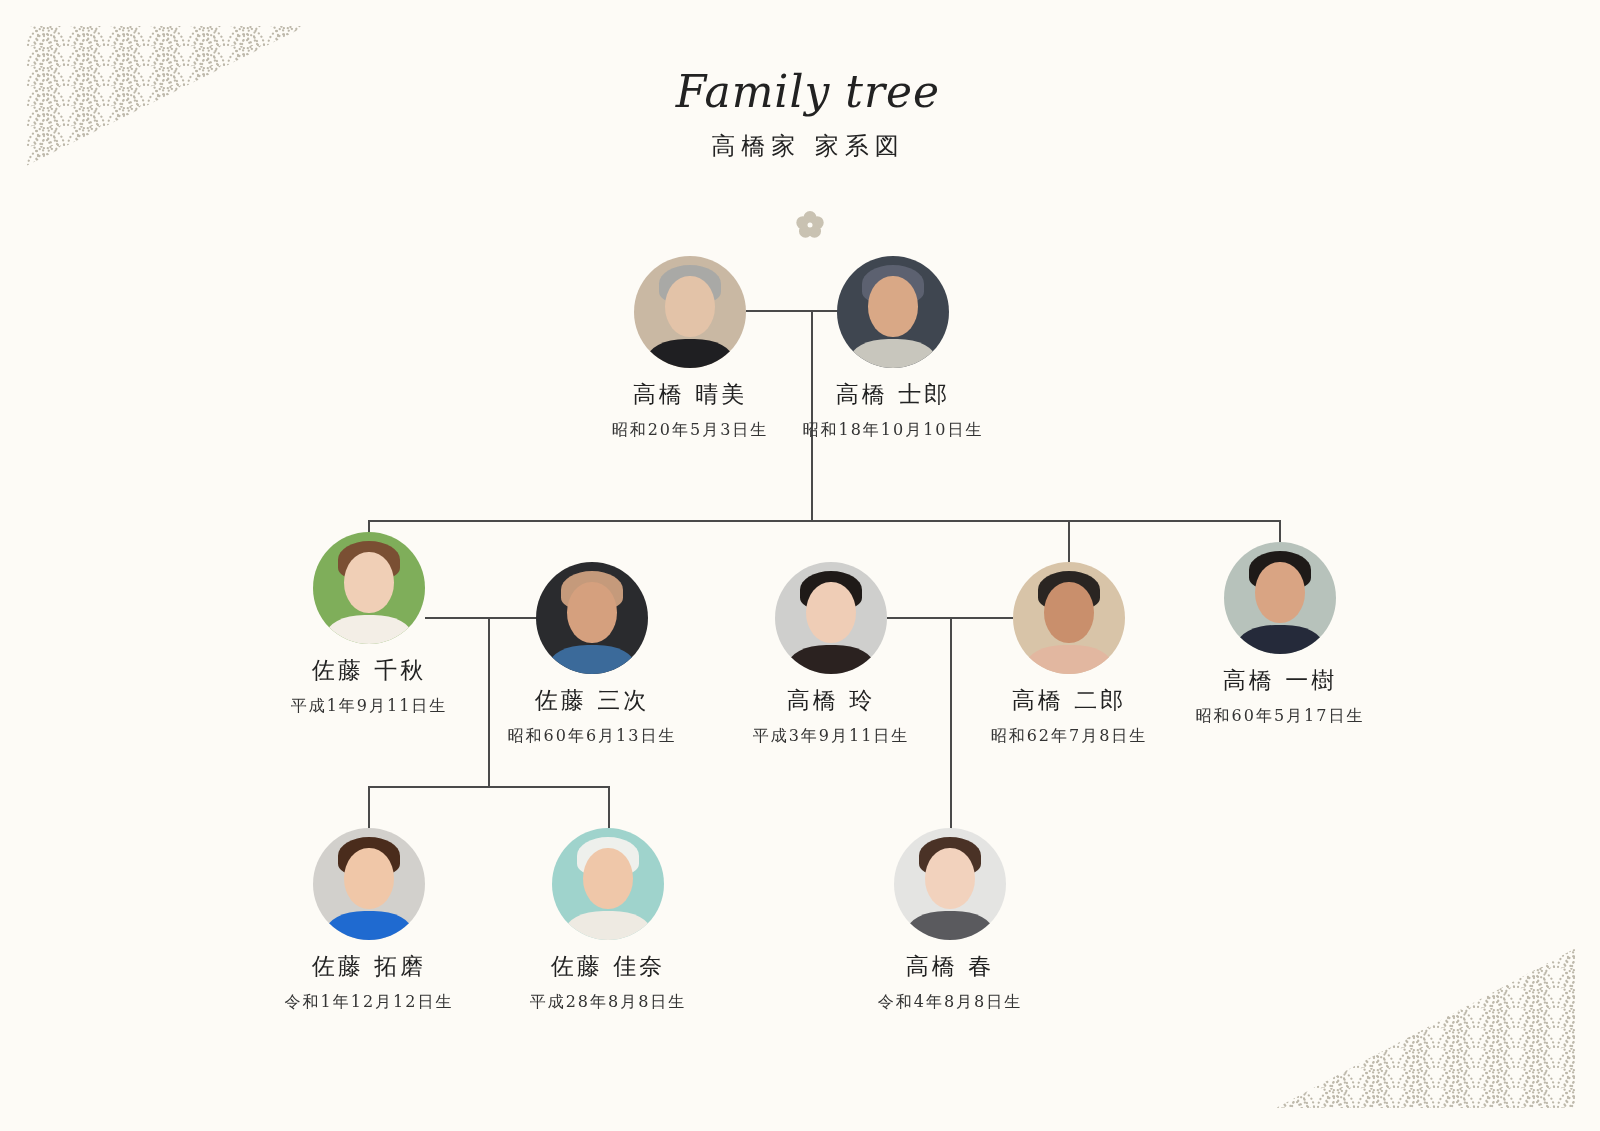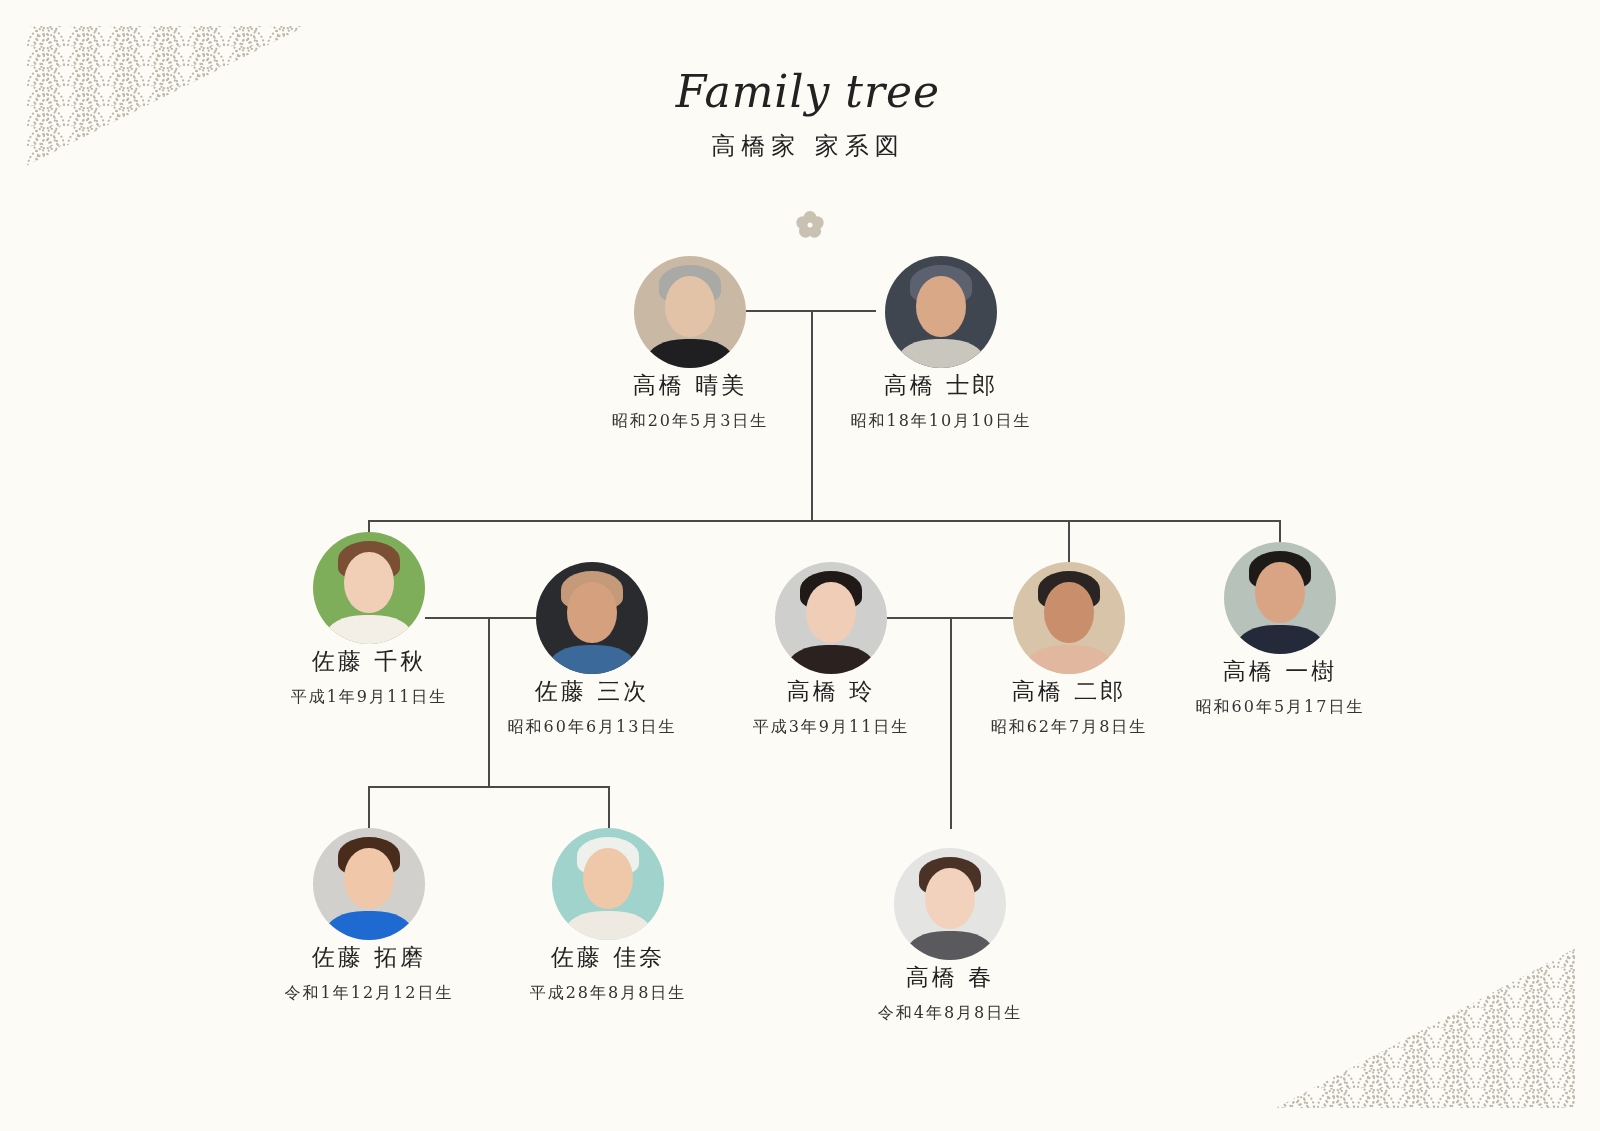--- a/index.html
+++ b/index.html
@@ -9,21 +9,21 @@
   .title { position:absolute; left:0; width:1616px; top:66px; text-align:center;
            font-family:"DejaVu Serif", serif; font-style:italic; font-size:44px; letter-spacing:1px; color:#222; }
   .subtitle { position:absolute; left:0; width:1616px; top:130px; text-align:center; font-size:24px; letter-spacing:6px; color:#222; }
   .crest { position:absolute; left:795px; top:210px; width:30px; height:30px; }
   .line { position:absolute; background:#4a4a4a; }
   .person { position:absolute; width:220px; margin-left:-110px; text-align:center; }
   .avatar { width:112px; height:112px; border-radius:50%; margin:0 auto; position:relative; overflow:hidden; }
   .avatar .face { position:absolute; left:28%; top:18%; width:44%; height:54%; border-radius:50%; }
   .avatar .hair { position:absolute; left:22%; top:8%; width:56%; height:34%; border-radius:50% 50% 30% 30%; }
   .avatar .body { position:absolute; left:12%; top:74%; width:76%; height:40%; border-radius:45% 45% 0 0; }
-  .name { margin-top:2px; font-size:23px; letter-spacing:3px; color:#222; white-space:nowrap; }
+  .name { margin-top:11px; font-size:23px; letter-spacing:3px; color:#222; white-space:nowrap; }
   .dob { margin-top:10px; font-size:16px; letter-spacing:2px; color:#333; white-space:nowrap; }
 </style>
 </head>
 <body>
 
 <svg class="pattern" style="left:26px;top:26px" width="280" height="140" viewBox="0 0 280 140">
   <defs>
     <pattern id="sg" width="40" height="20" patternUnits="userSpaceOnUse">
       <g fill="none" stroke="#bdb8aa" stroke-width="2.2" stroke-dasharray="0.1 4" stroke-linecap="round">
         <circle cx="20" cy="20" r="18"></circle>
@@ -78,21 +78,21 @@
 
 <div class="person" style="left:690px;top:256px">
   <div class="avatar" style="background:#c9b8a3">
     <div class="hair" style="background:#a9a9a6"></div>
       <div class="face" style="background:#e3c3a8"></div>
       <div class="body" style="background:#1f1f22"></div>
   </div>
   <div class="name">高橋 晴美</div>
   <div class="dob">昭和20年5月3日生</div>
 </div>
-<div class="person" style="left:941px;top:256px">
+<div class="person" style="left:893px;top:256px">
   <div class="avatar" style="background:#3f4650">
     <div class="hair" style="background:#5c6170"></div>
       <div class="face" style="background:#d9a886"></div>
       <div class="body" style="background:#c8c6bd"></div>
   </div>
   <div class="name">高橋 士郎</div>
   <div class="dob">昭和18年10月10日生</div>
 </div>
 
 <div class="person" style="left:369px;top:532px">
@@ -152,21 +152,21 @@
 </div>
 <div class="person" style="left:608px;top:828px">
   <div class="avatar" style="background:#9fd3cc">
     <div class="hair" style="background:#eef0ec"></div>
       <div class="face" style="background:#efc7a9"></div>
       <div class="body" style="background:#eeeae2"></div>
   </div>
   <div class="name">佐藤 佳奈</div>
   <div class="dob">平成28年8月8日生</div>
 </div>
-<div class="person" style="left:950px;top:848px">
+<div class="person" style="left:950px;top:828px">
   <div class="avatar" style="background:#e4e4e2">
     <div class="hair" style="background:#4a3226"></div>
       <div class="face" style="background:#f2d2bd"></div>
       <div class="body" style="background:#5a5a5e"></div>
   </div>
   <div class="name">高橋 春</div>
   <div class="dob">令和4年8月8日生</div>
 </div>
 
 </body></html>

